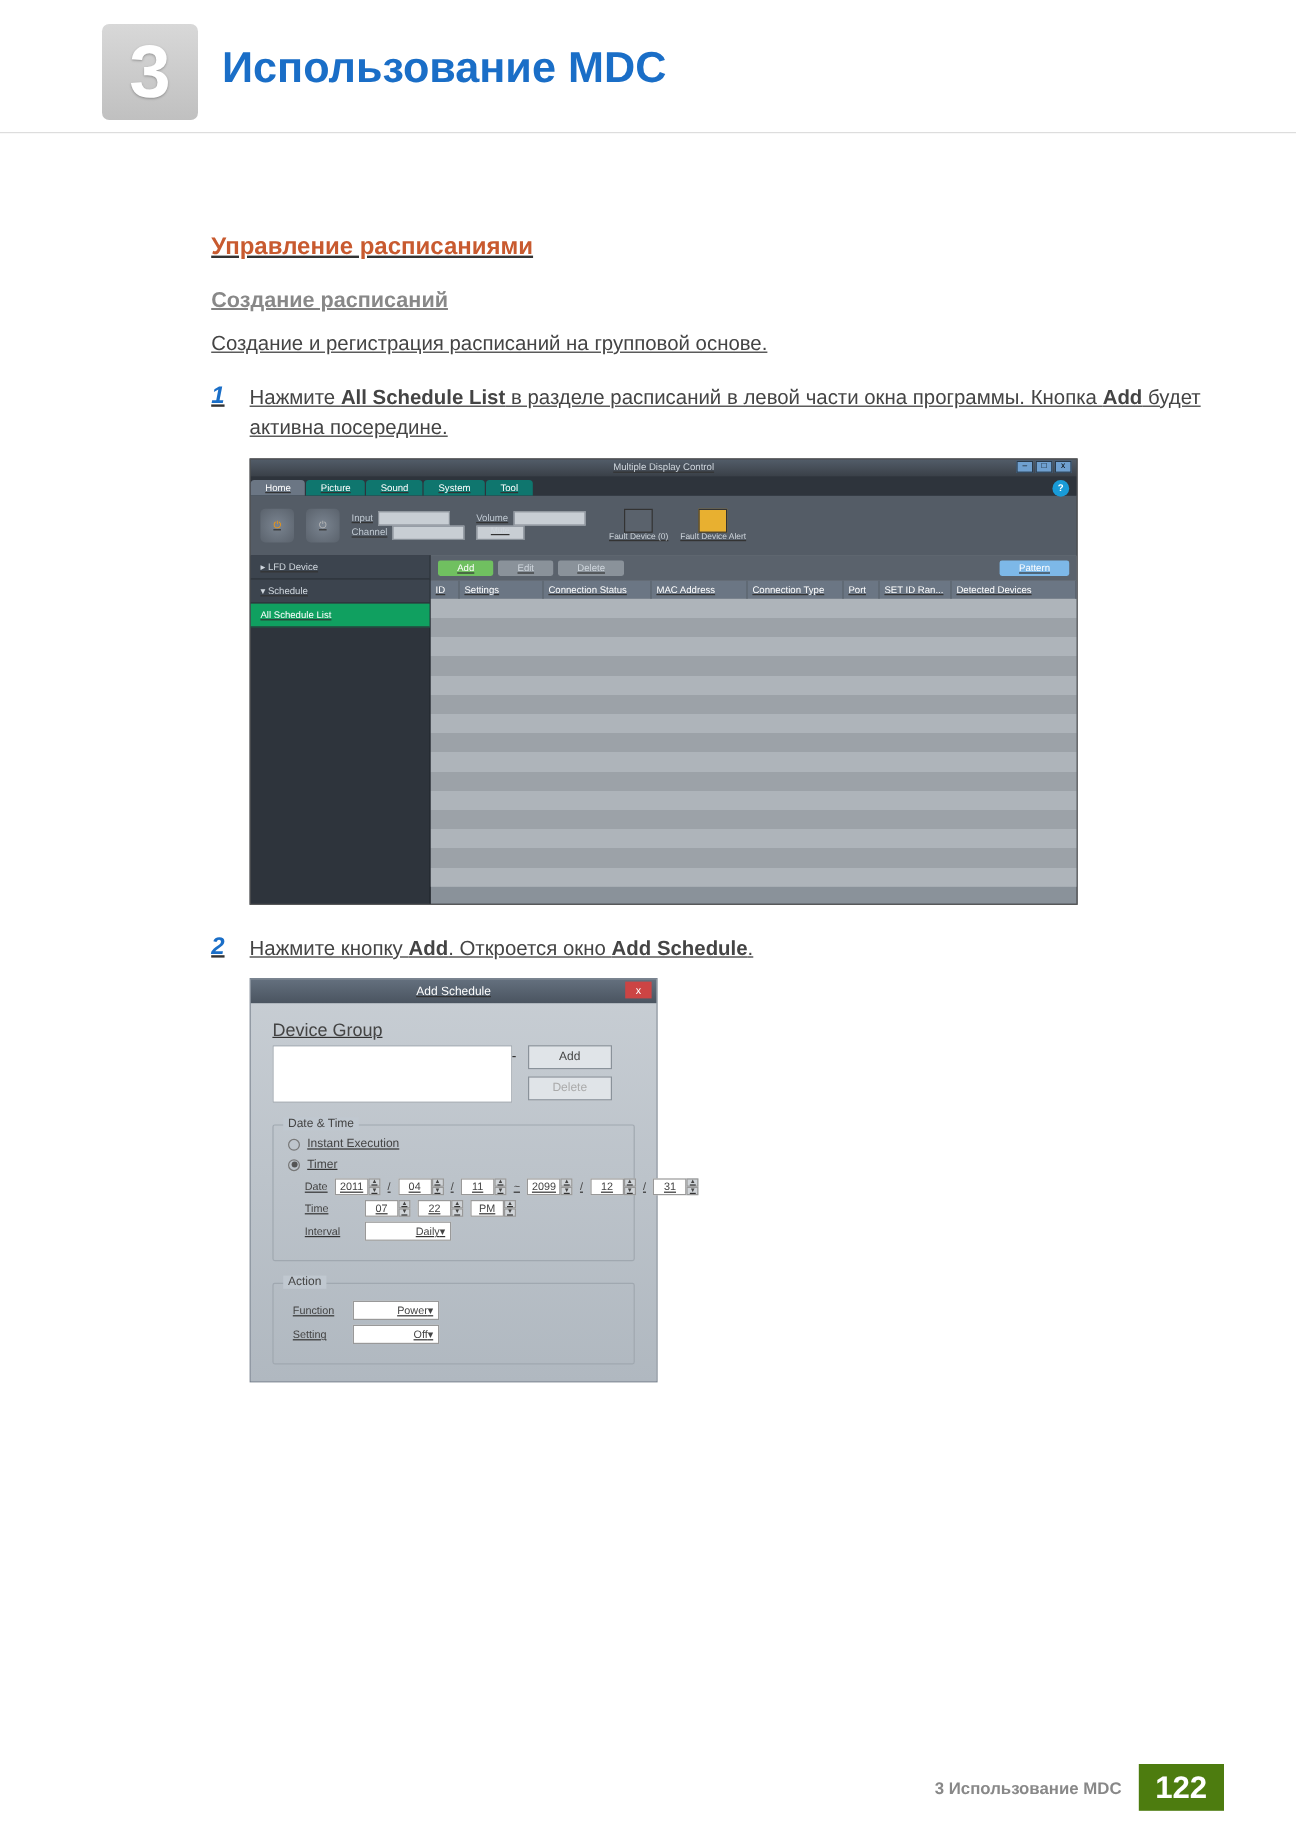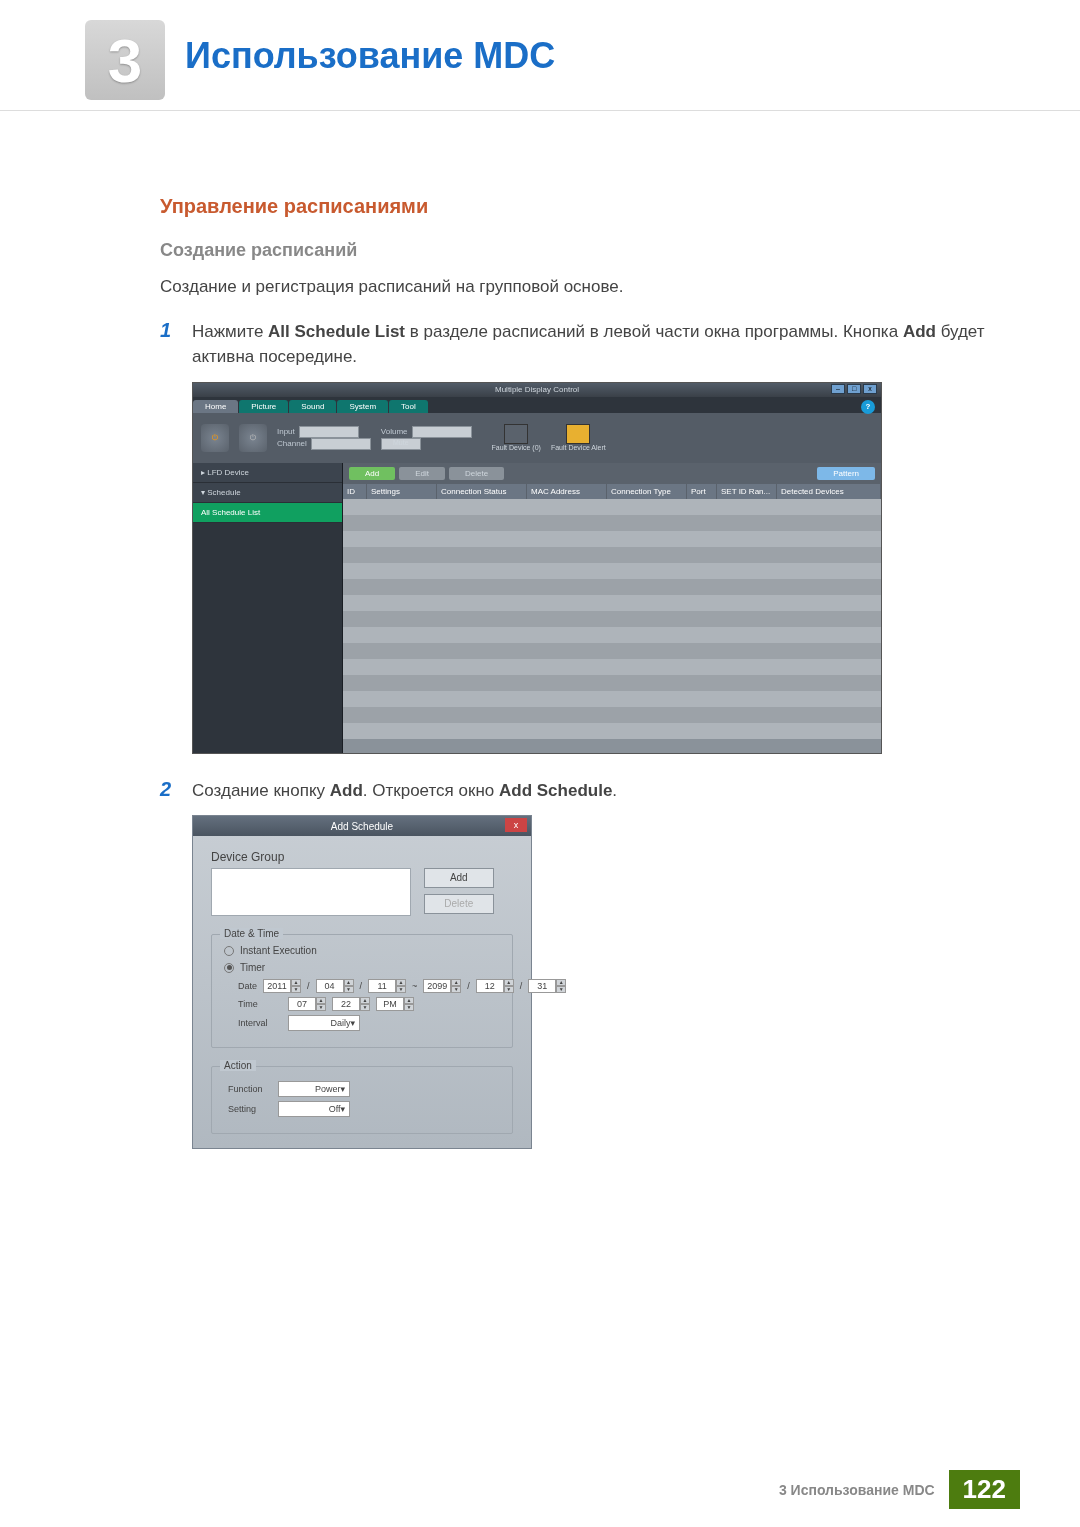--- a/index.html
+++ b/index.html
@@ -32,23 +32,24 @@
   .chapter-title {
     position: absolute;
     left: 185px;
     top: 35px;
     font-size: 36px;
     font-weight: bold;
     color: #1a6ec7;
   }
   .content {
     position: absolute;
-    left: 160px;
+    left: 176px;
     top: 195px;
     width: 830px;
+    text-decoration: underline;
   }
   .sub-heading {
     color: #c85a2f;
     font-size: 20px;
     font-weight: bold;
     margin-bottom: 22px;
   }
   .sub2-heading {
     color: #888;
     font-size: 18px;
@@ -137,21 +138,21 @@
     color: #444;
     margin-left: 32px;
   }
   .dlg-title {
     background: linear-gradient(to bottom,#64707e,#4a5460);
     color:#fff;
     height:20px; display:flex; align-items:center; justify-content:center; position:relative; font-size:10px;
   }
   .dlg-title .xbtn { position:absolute; right:4px; top:2px; width:22px; height:14px; background:#c44; color:#fff; text-align:center; line-height:14px; font-size:9px;}
   .dlg-body { padding:14px 18px;}
-  .dlg-section-label { font-size:12px; color:#444; margin-bottom:4px;}
+  .dlg-section-label { font-size:15px; color:#444; margin-bottom:4px;}
   .dlg-box {
     background:#fff; border:1px solid #a0a8b0; height:48px; width:200px; display:inline-block; vertical-align:top;
   }
   .dlg-right-btns { display:inline-flex; flex-direction:column; gap:6px; margin-left:10px; vertical-align:top;}
   .dlg-btn { width:70px; height:20px; border:1px solid #8a929a; background:#e0e4e8; text-align:center; line-height:18px; font-size:10px;}
   .dlg-btn.dis { color:#aaa;}
   .fieldset {
     border:1px solid #a0a8b0; border-radius:2px; padding:10px 12px 12px; margin-top:18px; position:relative;
   }
   .fieldset-legend { position:absolute; top:-7px; left:8px; background:#c0c8d0; padding:0 4px; font-size:10px;}
@@ -290,21 +291,21 @@
           </div>
           <div class="mrows"></div>
         </div>
       </div>
     </div>
   </div>
 
   <div class="step">
     <div class="step-num">2</div>
     <div class="step-text">
-      <span>Создание кнопку </span><b>Add</b><span>. Откроется окно </span><b>Add Schedule</b><span>.</span>
+      <span>Нажмите кнопку </span><b>Add</b><span>. Откроется окно </span><b>Add Schedule</b><span>.</span>
     </div>
   </div>
 
   <div class="dlg">
     <div class="dlg-title">
       <span>Add Schedule</span>
       <div class="xbtn">x</div>
     </div>
     <div class="dlg-body">
       <div class="dlg-section-label">Device Group</div>

